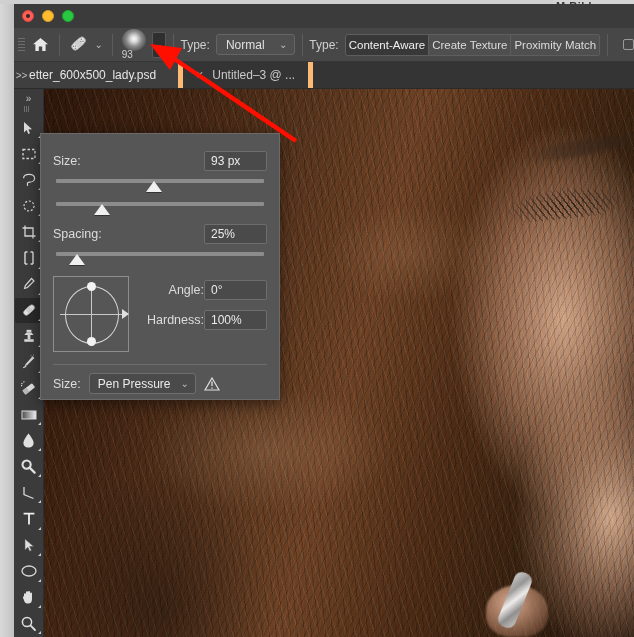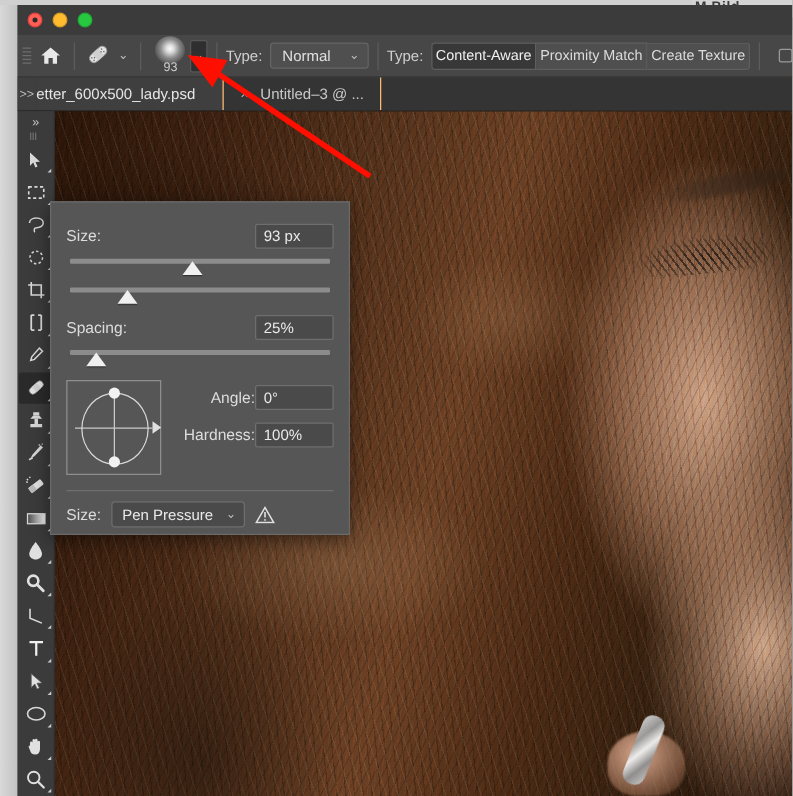--- a/index.html
+++ b/index.html
@@ -75,21 +75,21 @@
   }
   .home-btn {
     width:28px;height:26px; display:flex;align-items:center;justify-content:center;
     margin-left:4px;
   }
   .tool-chip {
     display:flex; align-items:center; gap:5px; padding:0 2px;
   }
   .chev { font-size:10px; color:#bdbdbd; line-height:1; }
   .brush-preview-wrap {
-    display:flex; flex-direction:column; align-items:center; justify-content:center;
+    display:flex; flex-direction:column; justify-content:center;
     width:36px; margin-left:2px;
   }
   .brush-glow {
     width:24px;height:22px;
     background: radial-gradient(ellipse at 50% 45%, #fbfbfb 0%, #dcdcdc 18%, #8a8a8a 45%, #5a5a5a 70%, #4a4a4a 100%);
     border-radius:50%;
   }
   .brush-size-num { font-size:10px; color:#cfcfcf; margin-top:-1px; line-height:10px; }
   .brush-dropdown {
     width:16px;height:26px; background:#2f2f2f; border:1px solid #575757;
@@ -120,21 +120,21 @@
     position:relative; height:27px; background:#343434;
     display:flex; align-items:stretch; font-size:12px; color:#c8c8c8;
     border-bottom:1px solid #2b2b2b;
   }
   .tabbar-left {
     width:15px; background:#3f3f3f; display:flex;align-items:center;justify-content:center;
     color:#bdbdbd; font-size:10px;
   }
   .tab {
     display:flex; align-items:center; gap:9px; padding:0 13px;
-    border-right:1px solid #fdba74; white-space:nowrap;
+    border-right:5px solid #fdba74; white-space:nowrap;
   }
   .tab.active { background:#3f3f3f; color:#e6e6e6; }
   .tab .x { font-size:12px; color:#b4b4b4; }
 
   
   .body-area { position:relative; height:calc(633px - 24px - 34px - 27px); }
 
   
   .toolscol {
     position:absolute; left:0; top:0; width:30px; height:100%;
@@ -220,21 +220,21 @@
   }
   .photo .grain {
     position:absolute; inset:0; opacity:0.16;
     background-image:
       repeating-conic-gradient(from 0deg at 50% 50%, rgba(255,255,255,0.05) 0deg 1deg, rgba(0,0,0,0.05) 1deg 2deg);
     background-size:3px 3px;
   }
 
   
   .brush-panel {
-    position:absolute; left:26px; top:72px;
+    position:absolute; left:26px; top:44px;
     width:240px; height:267px;
     background:#565656;
     border:1px solid #6a6a6a;
     box-shadow:0 4px 14px rgba(0,0,0,0.45);
     z-index:30;
     padding:10px 12px 12px 12px;
     color:#e2e2e2; font-size:12px;
   }
   .row { display:flex; align-items:center; justify-content:space-between; margin-top:7px; }
   .row-label { color:#dcdcdc; font-size:12.5px; }
@@ -362,22 +362,22 @@
       <div class="select-box" style="width:92px;">
         <span>Normal</span>
         <span class="chev" style="margin-left:auto;">⌄</span>
       </div>
 
       <div class="ob-sep"></div>
 
       <span class="lbl">Type:</span>
       <div class="seg-group">
         <div class="seg active">Content-Aware</div>
+        <div class="seg">Create Texture</div>
         <div class="seg">Proximity Match</div>
-        <div class="seg">Create Texture</div>
       </div>
 
       <div class="ob-sep"></div>
 
       <div class="cb-wrap">
         <div class="cbox"></div>
 
       </div>
     </div>
 

